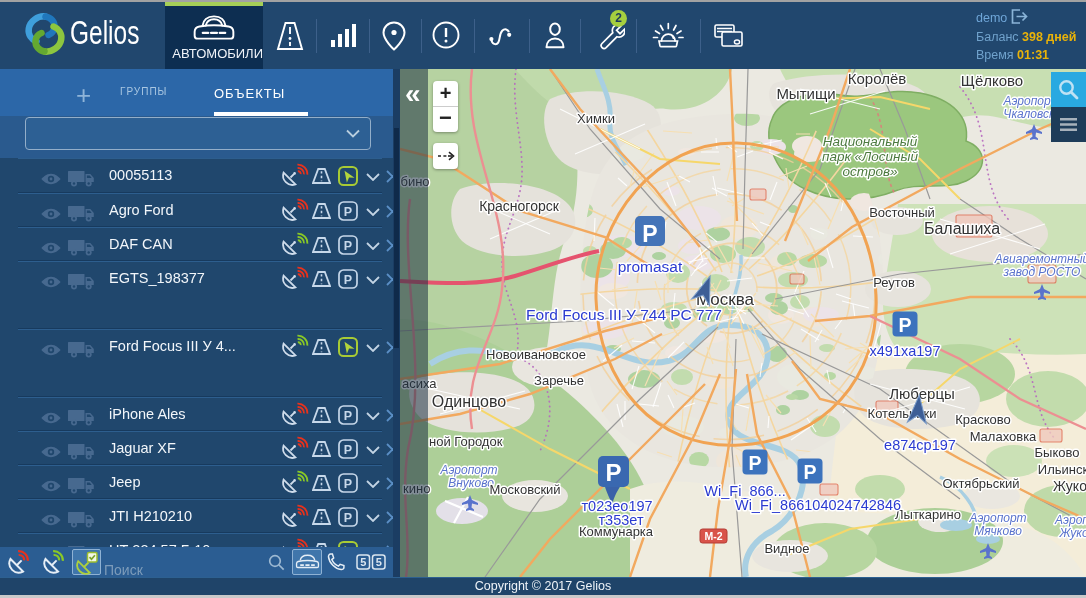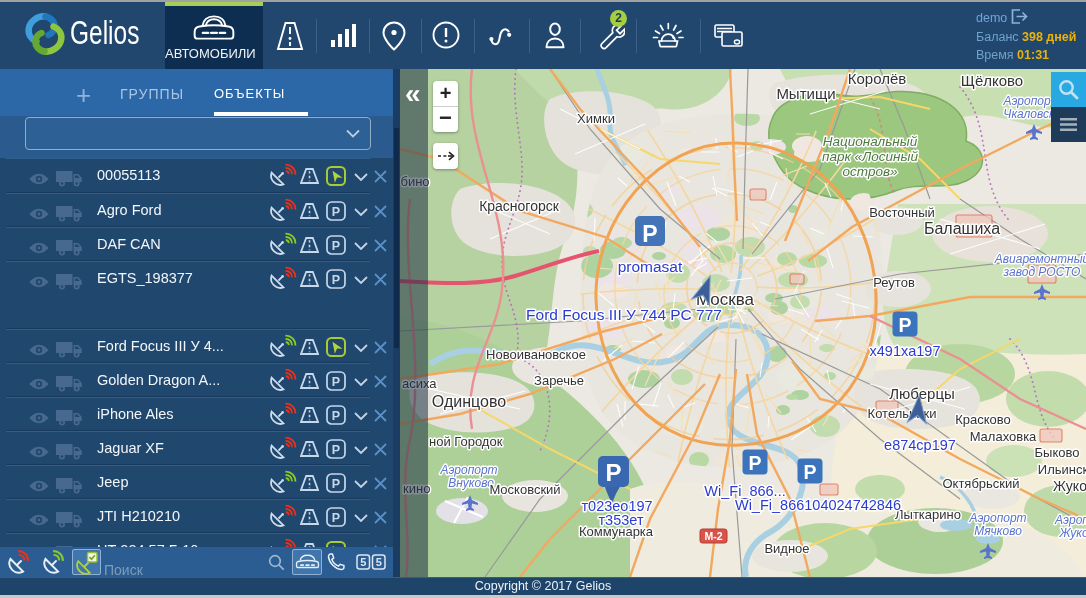--- a/index.html
+++ b/index.html
@@ -3,38 +3,38 @@
 <style>
 *{margin:0;padding:0;box-sizing:border-box}
 html,body{width:1086px;height:598px;overflow:hidden}
 body{font-family:"Liberation Sans",sans-serif;position:relative;background:#21476e}
 .abs{position:absolute}
 #topgray{left:0;top:0;width:1086px;height:2px;background:#a2a2a2}
 #topbar{left:0;top:2px;width:1086px;height:67px;background:#21476e}
 #botbar{left:0;top:577px;width:1086px;height:18px;background:#1f4469;box-shadow:inset 0 1px 0 #2d6090;color:#eef3f8;font-size:12.5px;text-align:center;line-height:18px}
 #botgray{left:0;top:595px;width:1086px;height:3px;background:#c9c9c9}
 #logotext{left:70px;top:13px;font-size:34px;color:#fff;transform:scaleX(.72);transform-origin:0 0}
-#acttab{left:165px;top:2px;width:98px;height:67px;background:#0d2e51;border-top:4px solid #a5cf57;text-align:left}
+#acttab{left:165px;top:2px;width:98px;height:67px;background:#0d2e51;border-top:4px solid #a5cf57;text-align:right}
 #acttab .lbl{color:#f0f4f9;font-size:13px}
 .sep{width:1px;height:34px;background:#3d608a;top:19px}
 .ticon{top:21px}
 #rblock{left:976px;top:9px;font-size:12.5px;color:#70a2cc;line-height:18.5px;white-space:nowrap}
 #rblock b{color:#eab308}
 #badge{left:610px;top:10px;width:17px;height:17px;border-radius:50%;background:#a5cf3f;color:#1c3a5c;font-size:12px;font-weight:bold;text-align:center;line-height:17px}
 
 #sbhead{left:0;top:69px;width:393px;height:47px;background:#2c67a8}
 #plus{left:76px;top:86px;color:#8fb4d8;font-size:26px;font-weight:300;line-height:18px}
-#tgr{left:120px;top:86px;color:#a9c7e2;font-size:14px;letter-spacing:1px}
+#tgr{left:120px;top:86px;color:#a9c7e2;font-size:10px;letter-spacing:1px}
 #tob{left:214px;top:86px;color:#ffffff;font-size:13px;font-weight:normal;letter-spacing:1px}
 #tobu{left:214px;top:112px;width:94px;height:4px;background:#fff}
 #ddband{left:0;top:116px;width:393px;height:42px;background:#2a5a8e}
 #ddsel{left:25px;top:117px;width:346px;height:33px;background:#2d6094;border:1px solid #93aec9;border-radius:4px}
 #ddsel svg{position:absolute;right:10px;top:11px}
 #rows{left:0;top:158px;width:393px;height:389px;background:#20476d;overflow:hidden}
-.row{position:absolute;left:6px;width:364px;height:34px;border-top:1px solid #173a5e;box-shadow:inset 0 1px 0 #2d5e8e}
+.row{position:absolute;left:18px;width:364px;height:34px;border-top:1px solid #173a5e;box-shadow:inset 0 1px 0 #2d5e8e}
 .row:first-child{border-top:none}
 .rname{position:absolute;left:91px;top:9px;color:#f2f6fa;font-size:14.5px;white-space:nowrap}
 .ieye{position:absolute;left:23px;top:15px}
 .itruck{position:absolute;left:50px;top:12px}
 .isat{position:absolute;left:262px;top:6px}
 .iroad{position:absolute;left:294px;top:10px}
 .ibox{position:absolute;left:320px;top:8px}
 .ichev{position:absolute;left:348px;top:15px}
 .ix{position:absolute;left:368px;top:12px}
 #scrolltrack{left:393px;top:69px;width:7px;height:508px;background:#1b3d63}
@@ -353,49 +353,20 @@
 <svg class="isat" style="left:278px;top:5px;color:#8ac926" width="13" height="13">
         <g stroke="#8ac926">
           <use href="#s-waves"></use>
         </g>
       </svg>
 <svg class="iroad" width="19" height="16">
         <use href="#s-road"></use>
       </svg>
 <svg class="ibox" width="20" height="20">
         <use href="#s-navbox"></use>
-      </svg>
-<svg class="ichev" width="14" height="8">
-        <use href="#s-chev"></use>
-      </svg>
-<svg class="ix" width="13" height="13">
-        <use href="#s-x"></use>
-      </svg>
-</div>
-<div class="row" style="top:204px">
-<svg class="ieye" width="20" height="12">
-        <use href="#s-eye"></use>
-      </svg>
-<svg class="itruck" width="27" height="17">
-        <use href="#s-truck"></use>
-      </svg>
-<div class="rname">Golden Dragon A...</div>
-<svg class="isat" width="24" height="24">
-        <use href="#s-sat"></use>
-      </svg>
-<svg class="isat" style="left:278px;top:5px;color:#e8321c" width="13" height="13">
-        <g stroke="#e8321c">
-          <use href="#s-waves"></use>
-        </g>
-      </svg>
-<svg class="iroad" width="19" height="16">
-        <use href="#s-road"></use>
-      </svg>
-<svg class="ibox" width="20" height="20">
-        <use href="#s-pbox"></use>
       </svg>
 <svg class="ichev" width="14" height="8">
         <use href="#s-chev"></use>
       </svg>
 <svg class="ix" width="13" height="13">
         <use href="#s-x"></use>
       </svg>
 </div>
 <div class="row" style="top:238px">
 <svg class="ieye" width="20" height="12">

